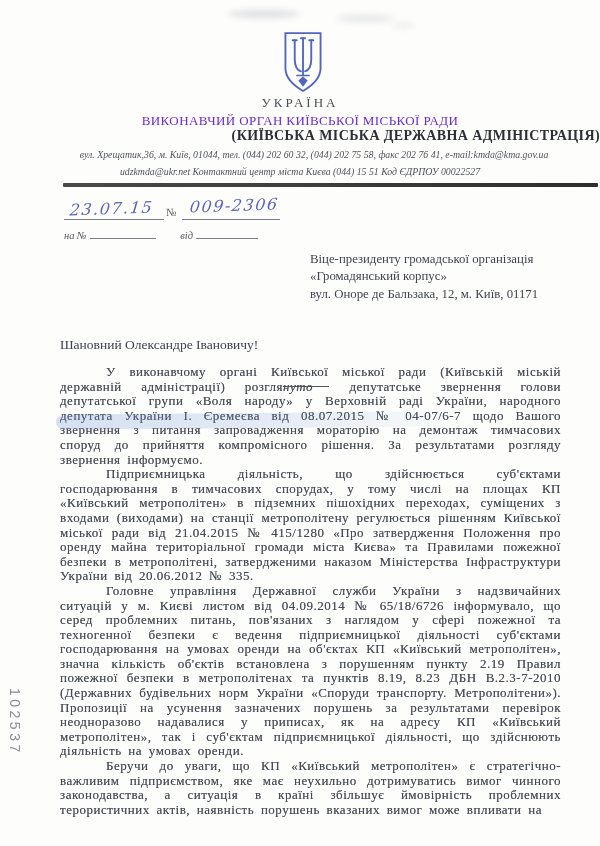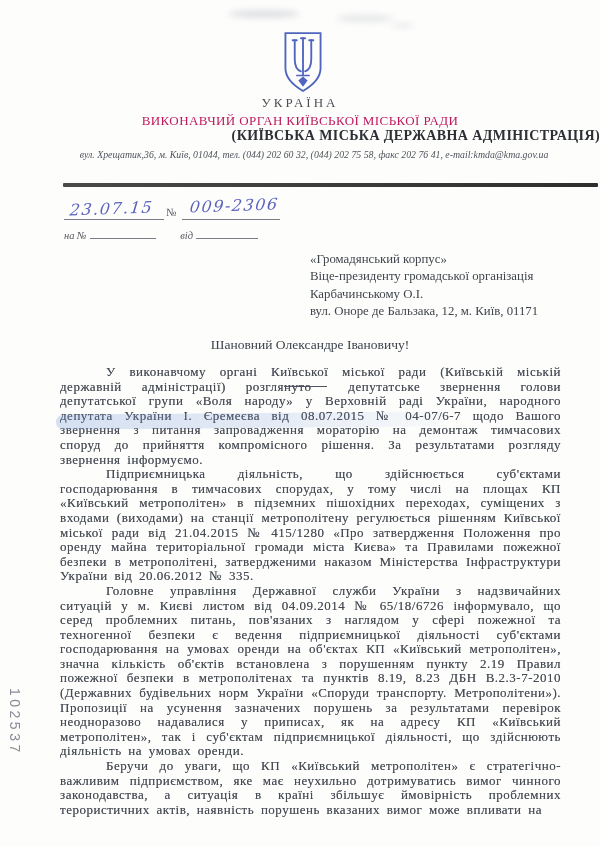--- a/index.html
+++ b/index.html
@@ -12,21 +12,21 @@
   
   .smudge{position:absolute;background:#b9bcc2;border-radius:50%;filter:blur(3px);opacity:.45;}
   .smudge.s1{left:228px;top:10px;width:72px;height:8px;}
   .smudge.s2{left:336px;top:15px;width:58px;height:7px;opacity:.35;}
   .smudge.s3{left:392px;top:23px;width:22px;height:5px;opacity:.3;}
 
   .emblem{position:absolute;left:281px;top:31px;width:44px;height:62px;}
   .country{position:absolute;left:0;right:0;top:95px;text-align:center;
     font-size:13px;letter-spacing:3px;color:#4a4e55;}
   .org1{position:absolute;left:0;right:0;top:113px;text-align:center;
-    font-size:13px;letter-spacing:.4px;color:#be185d;}
+    font-size:13px;letter-spacing:.4px;color:#6d28d9;}
   .org2{position:absolute;left:0;right:0;top:128px;text-align:right;
     font-size:14px;font-weight:bold;letter-spacing:.4px;color:#2c2f34;}
   .addr{position:absolute;left:0;right:0;text-align:center;font-style:italic;
     font-size:9.8px;color:#4e525a;}
   .addr.a1{top:149px;margin-left:28px;}
   .addr.a2{top:166px;}
   .rule{position:absolute;left:63px;top:183px;width:535px;height:3.5px;
     background:linear-gradient(90deg,#4a4a4a,#3a3a3a 60%,#2e2e2e);border-radius:1px;}
 
   
@@ -40,28 +40,28 @@
   .num-label{position:absolute;left:166px;top:206px;font-size:11px;color:#55585f;}
   .reply-row{position:absolute;left:64px;top:228px;font-size:10.5px;
     font-style:italic;color:#54575e;text-align:center;}
   .u-line{display:inline-block;border-bottom:1px solid #7a7d85;height:10px;vertical-align:baseline;}
   .u1{width:66px;margin-right:22px;}
   .u2{width:62px;}
 
   .recipient{position:absolute;left:310px;top:251px;width:262px;
     font-size:12.8px;line-height:17.4px;color:#40454d;}
 
-  .salutation{position:absolute;left:60px;top:337px;width:500px;text-align:center;
+  .salutation{position:absolute;left:60px;top:337px;width:500px;
     font-size:13.5px;color:#3c424b;}
 
   .body-text{position:absolute;left:60px;top:365px;width:501px;
     font-size:13px;line-height:14.6px;text-align:justify;color:#454a53;
     letter-spacing:.5px;word-spacing:3px;text-shadow:0 0 .4px rgba(69,74,83,.6);}
   .body-text p{margin:0;text-indent:46px;}
-  .struck{text-decoration:line-through;text-decoration-color:#4e5360;}
+  .struck{text-decoration:line-through;text-decoration-color:#4e5360;font-style:italic;}
   .pen-dash{display:inline-block;width:16px;height:1.5px;background:#4e5360;
     vertical-align:middle;margin:0 1px 2px 0;}
 
   .smear{position:absolute;left:56px;top:413px;width:390px;height:15px;
     background:linear-gradient(90deg,rgba(118,154,214,.30),rgba(118,154,214,.18) 55%,rgba(118,154,214,.03));
     border-radius:8px;transform:rotate(-.5deg);filter:blur(.6px);pointer-events:none;}
 
   .scan-num{position:absolute;left:23px;top:688px;transform:rotate(90deg);
     transform-origin:0 0;font-family:"Liberation Sans", sans-serif;
     font-size:14px;letter-spacing:3.5px;color:#878c96;}
@@ -84,39 +84,39 @@
       <path d="M11 9 h4 M27 9 h4 M19 7 h4"></path>
       <path d="M15 43 h12" stroke-width="1.4"></path>
       <path d="M21 44 L16.5 48 L21 54 L25.5 48 Z" fill="#5066be" stroke="none"></path>
     </svg>
   </div>
 
   <div class="country">УКРАЇНА</div>
   <div class="org1">ВИКОНАВЧИЙ ОРГАН КИЇВСЬКОЇ МІСЬКОЇ РАДИ</div>
   <div class="org2">(КИЇВСЬКА МІСЬКА ДЕРЖАВНА АДМІНІСТРАЦІЯ)</div>
   <div class="addr a1">вул. Хрещатик,36, м. Київ, 01044, тел. (044) 202 60 32, (044) 202 75 58, факс 202 76 41, e-mail:kmda@kma.gov.ua</div>
+  <div class="addr a2">udzkmda@ukr.net  Контактний центр міста Києва (044) 15 51  Код ЄДРПОУ 00022527</div>
   <div class="rule"></div>
 
   <div class="hw-date hand">23.07.15</div>
   <div class="num-label">№</div>
   <div class="hw-num hand">009-2306</div>
   <div class="ref-line l1"></div>
   <div class="ref-line l2"></div>
 
   <div class="reply-row">
     <span>на №</span>
     <span class="u-line u1"></span>
     <span>від</span>
     <span class="u-line u2"></span>
   </div>
 
   <div class="recipient">
+    <div>Віце-президенту громадської організація</div>
     <div>«Громадянський корпус»</div>
-    <div>Віце-президенту громадської організація</div>
-    <div>Карбачинському О.І.</div>
     <div>вул. Оноре де Бальзака, 12, м. Київ, 01171</div>
   </div>
 
   <div class="salutation">Шановний Олександре Івановичу!</div>
 
   <div class="body-text">
     <p><span>У виконавчому органі Київської міської ради (Київській міській державній адміністрації) розгля</span><span class="struck">нуто</span><span class="pen-dash"></span><span> депутатське звернення голови депутатської групи «Воля народу» у Верховній раді України, народного депутата України І. Єремеєва від 08.07.2015 № 04-07/6-7 щодо Вашого звернення з питання запровадження мораторію на демонтаж тимчасових споруд до прийняття компромісного рішення. За результатами розгляду звернення інформуємо.</span></p>
     <p>Підприємницька діяльність, що здійснюється суб'єктами господарювання в тимчасових спорудах, у тому числі на площах КП «Київський метрополітен» в підземних пішохідних переходах, суміщених з входами (виходами) на станції метрополітену регулюється рішенням Київської міської ради від 21.04.2015 № 415/1280 «Про затвердження Положення про оренду майна територіальної громади міста Києва» та Правилами пожежної безпеки в метрополітені, затвердженими наказом Міністерства Інфраструктури України від 20.06.2012 № 335.</p>
     <p>Головне управління Державної служби України з надзвичайних ситуацій у м. Києві листом від 04.09.2014 № 65/18/6726 інформувало, що серед проблемних питань, пов'язаних з наглядом у сфері пожежної та техногенної безпеки є ведення підприємницької діяльності суб'єктами господарювання на умовах оренди на об'єктах КП «Київський метрополітен», значна кількість об'єктів встановлена з порушенням пункту 2.19 Правил пожежної безпеки в метрополітенах та пунктів 8.19, 8.23 ДБН В.2.3-7-2010 (Державних будівельних норм України «Споруди транспорту. Метрополітени»). Пропозиції на усунення зазначених порушень за результатами перевірок неодноразово надавалися у приписах, як на адресу КП «Київський метрополітен», так і суб'єктам підприємницької діяльності, що здійснюють діяльність на умовах оренди.</p>
     <p>Беручи до уваги, що КП «Київський метрополітен» є стратегічно-важливим підприємством, яке має неухильно дотримуватись вимог чинного законодавства, а ситуація в країні збільшує ймовірність проблемних терористичних актів, наявність порушень вказаних вимог може впливати на</p>

